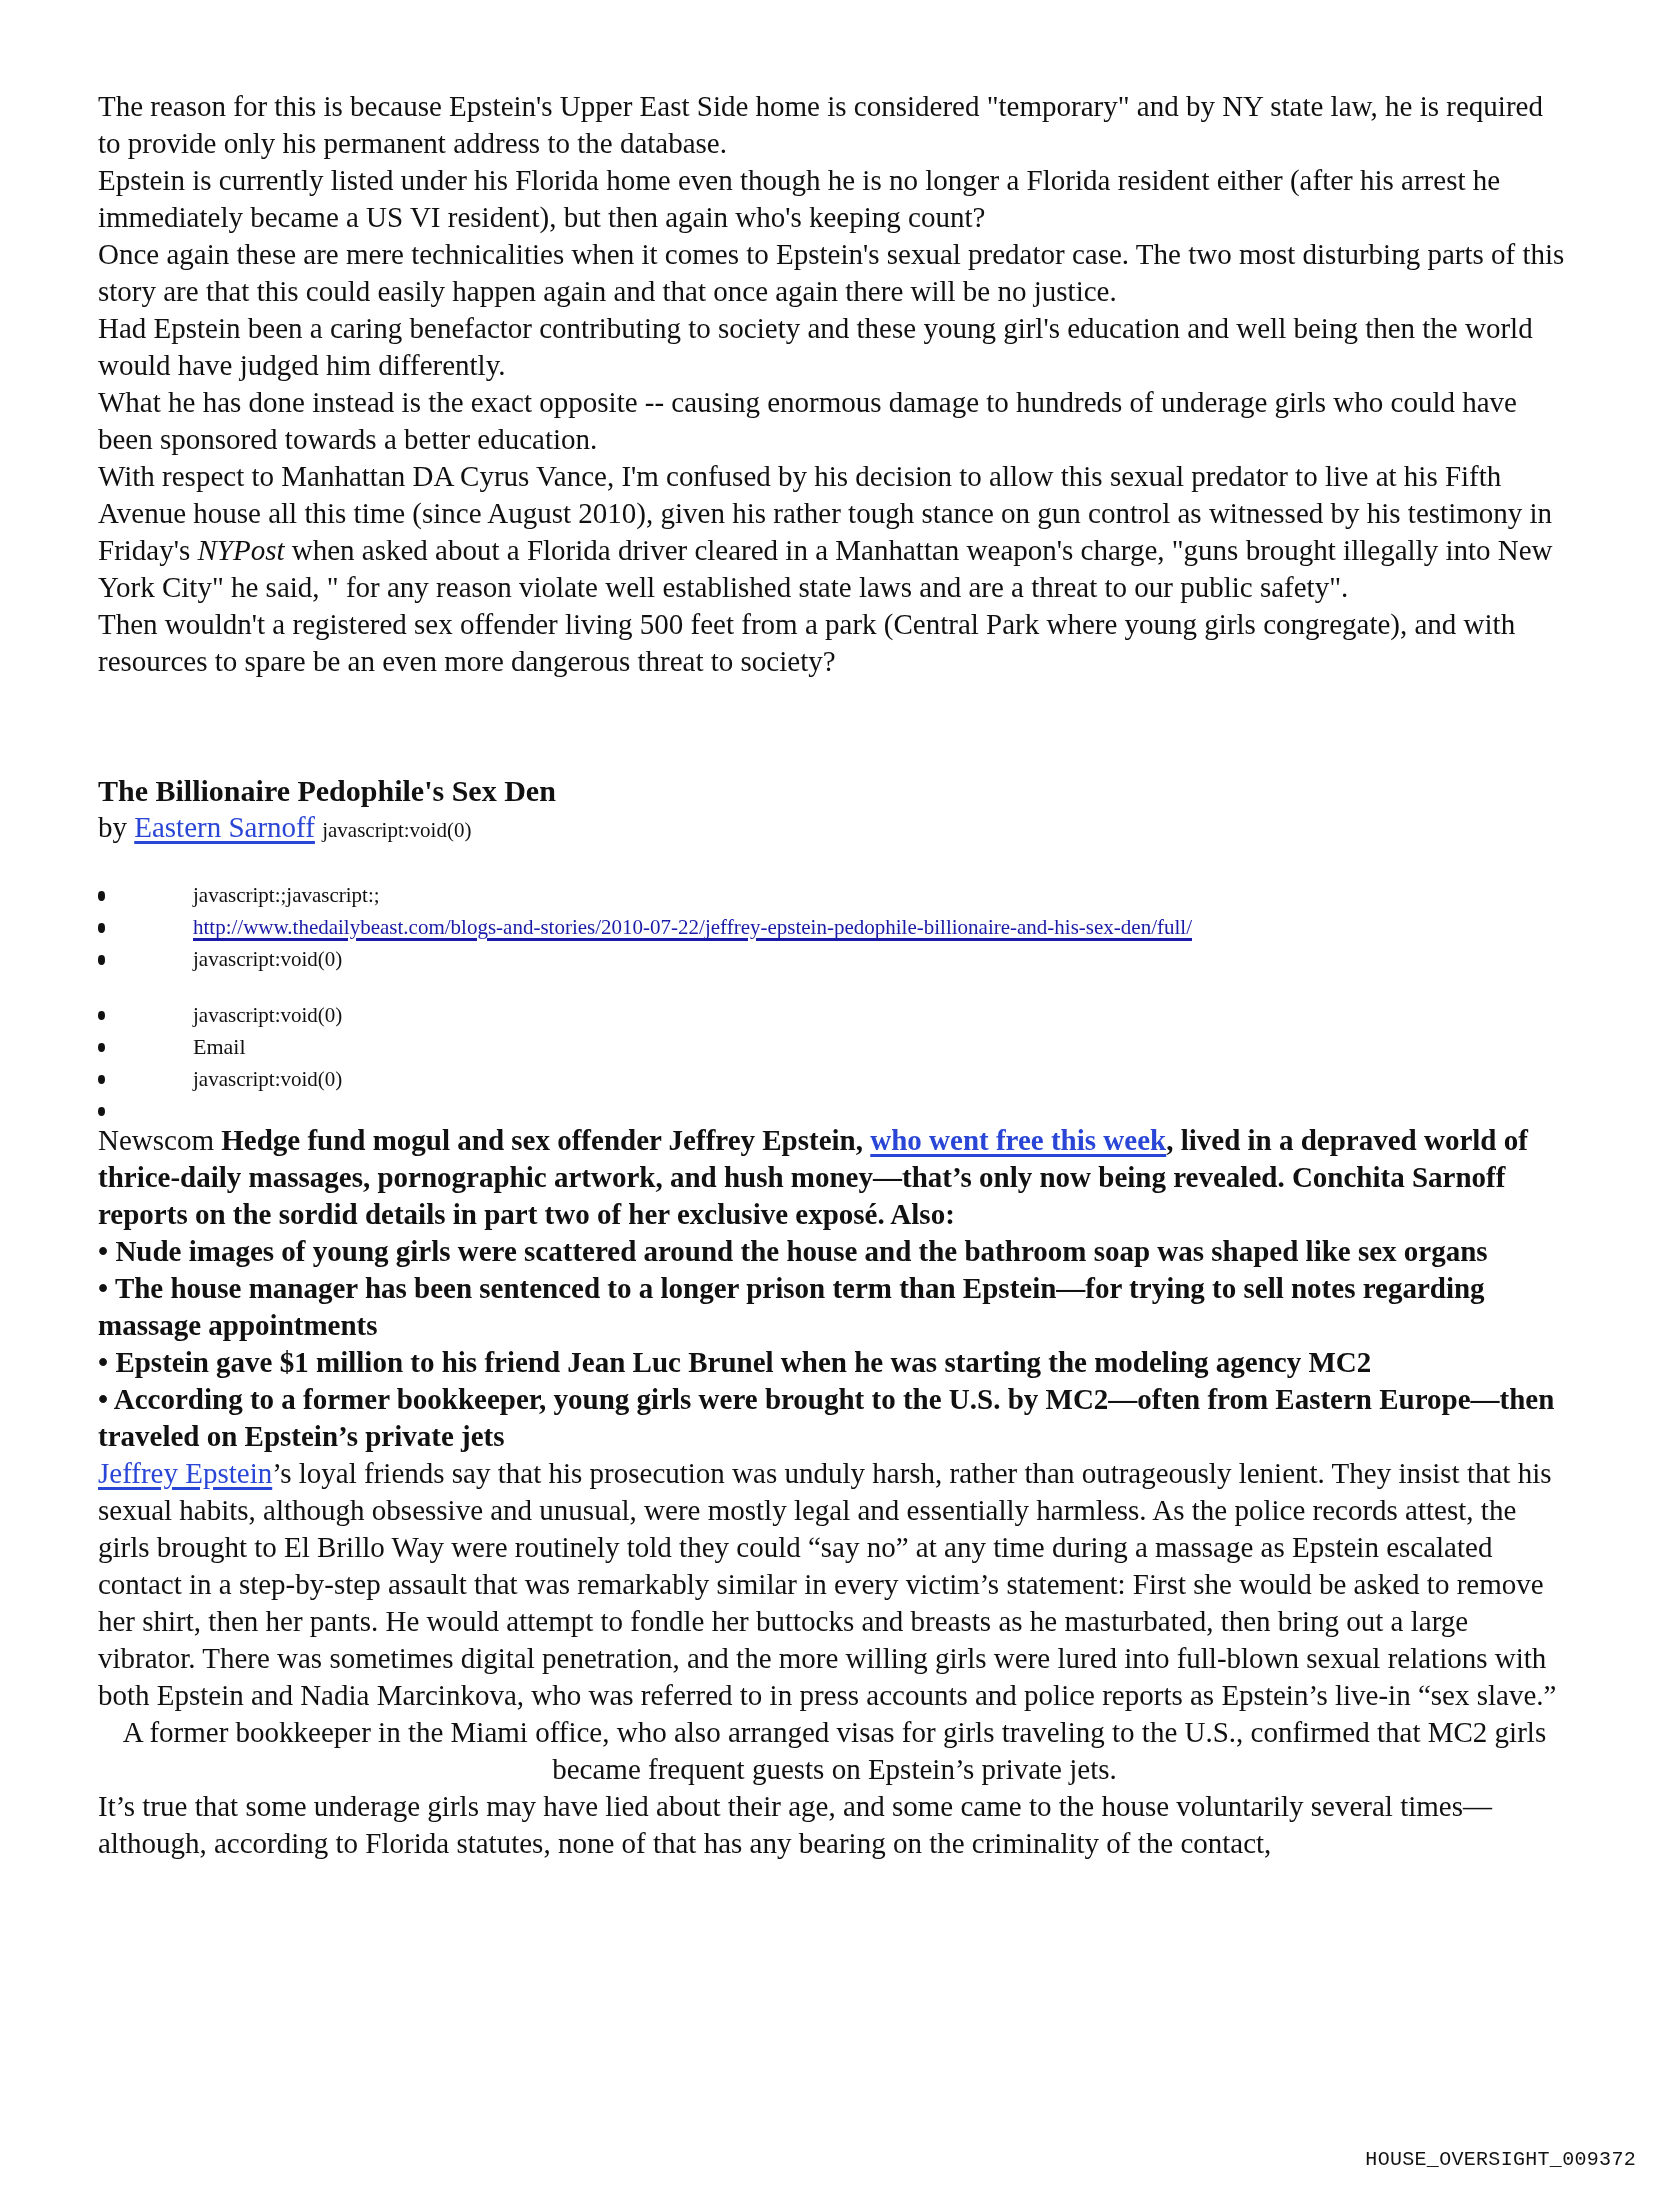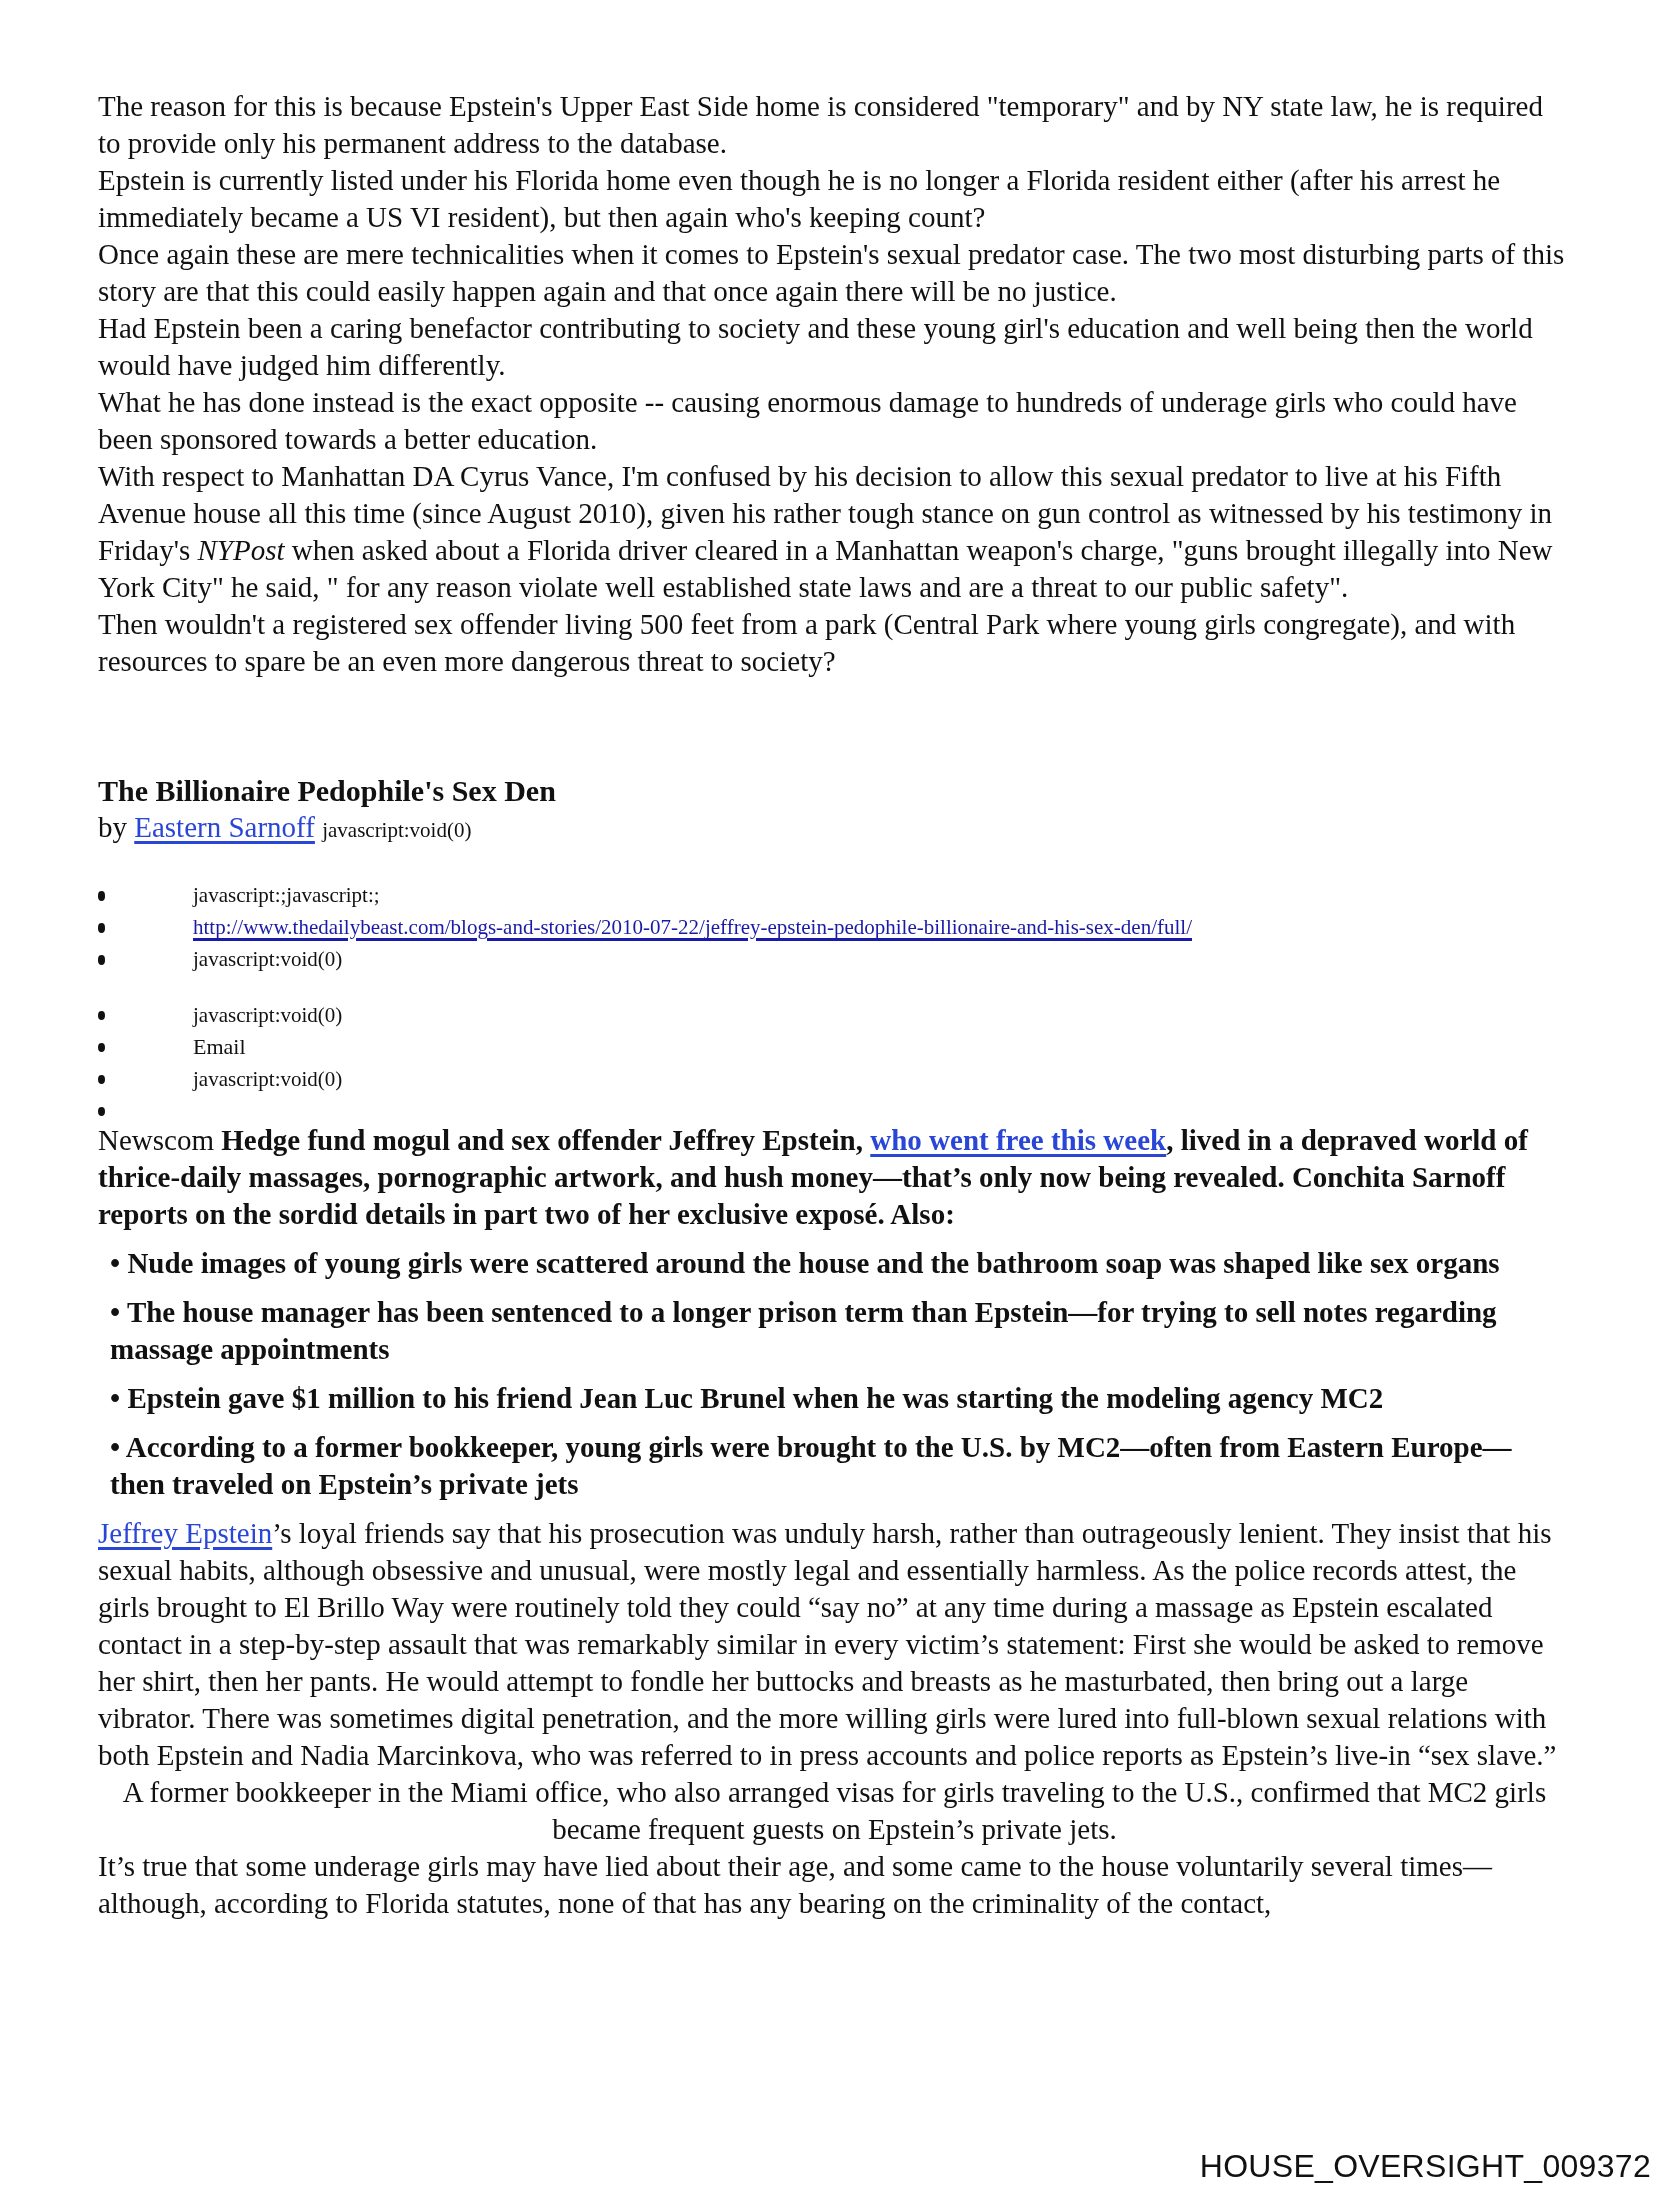--- a/index.html
+++ b/index.html
@@ -16,26 +16,26 @@
   .headline { font-size: 30px; font-weight: bold; line-height: 37px; margin: 0; }
   .byline { font-size: 29px; line-height: 37px; margin: 0; }
   .byline .js { font-size: 21px; }
   ul.links { list-style: none; margin: 0; padding: 0; font-size: 21px; }
   ul.links li { position: relative; padding-left: 95px; line-height: 32px; height: 32px; }
   ul.links li .dot { position: absolute; left: 0; top: 12.4px; width: 7.2px; height: 9.2px; border-radius: 50%; background: #111; }
   ul.links li.small { font-size: 22px; }
   ul.links .spacer { height: 23.6px; }
   .summary { font-size: 29px; line-height: 37px; margin: 0; }
   .summary b { font-weight: bold; }
-  .bullet-b { font-weight: bold; font-size: 29px; line-height: 37px; margin: 12px; }
+  .bullet-b { font-weight: bold; font-size: 29px; line-height: 37px; margin: 0; }
   .center { text-align: center; }
   .stamp {
-    position: absolute; right: 18px; top: 2148px;
-    font-family: Liberation Sans, sans-serif;
-    font-size: 32px; letter-spacing: 0.3px; color: #111;
+    position: absolute; right: 33px; top: 2148px;
+    font-family: Liberation Mono, monospace;
+    font-size: 20px; letter-spacing: 0.3px; color: #111;
   }
 </style>
 </head>
 <body>
 
 <div class="page">
 
   <div>
     <p class="p">The reason for this is because Epstein's Upper East Side home is considered "temporary" and by NY state law, he is required to provide only his permanent address to the database.</p>
     <p class="p">Epstein is currently listed under his Florida home even though he is no longer a Florida resident either (after his arrest he immediately became a US VI resident), but then again who's keeping count?</p>

